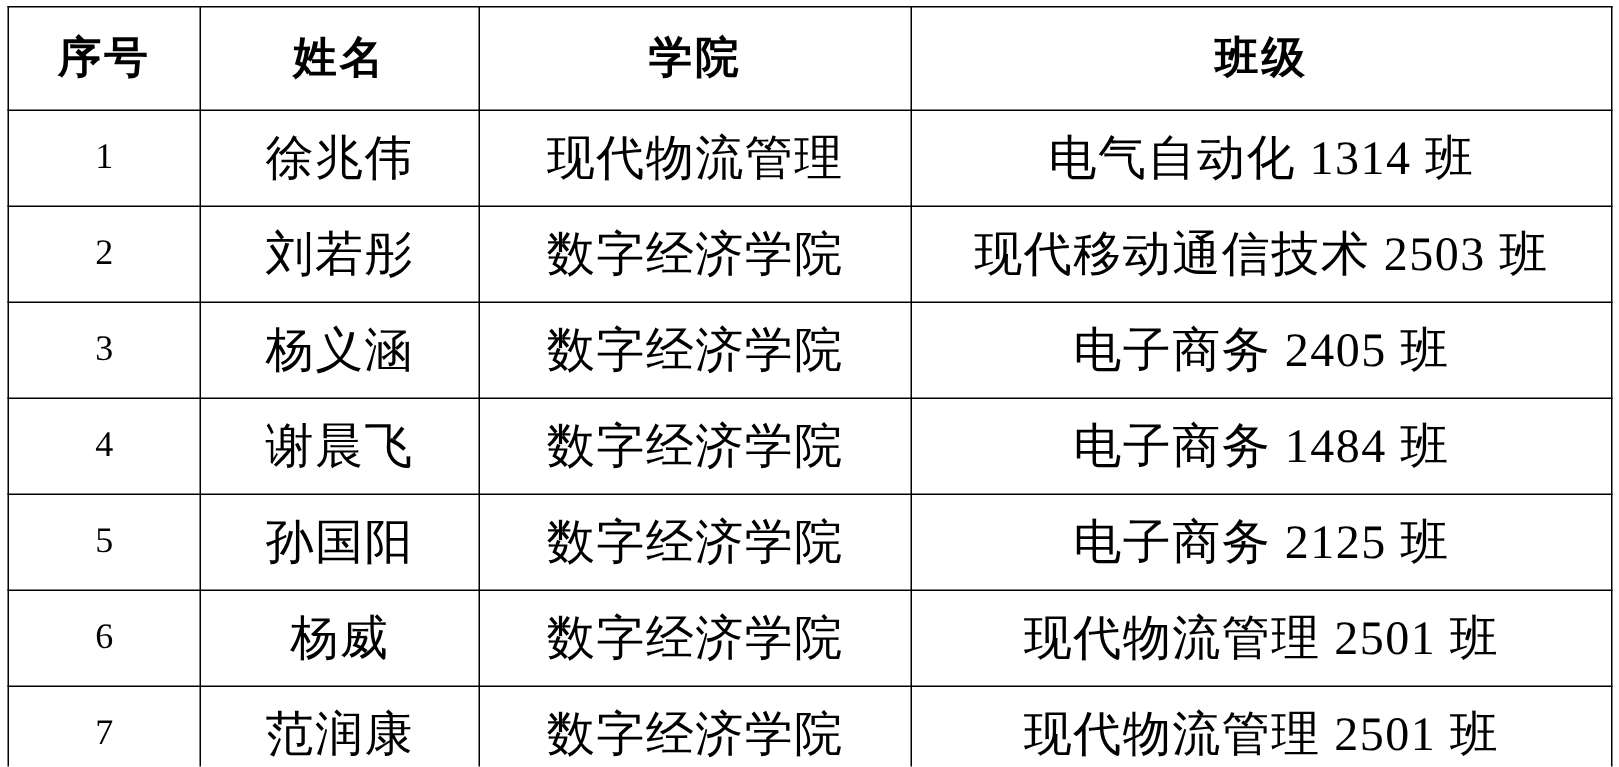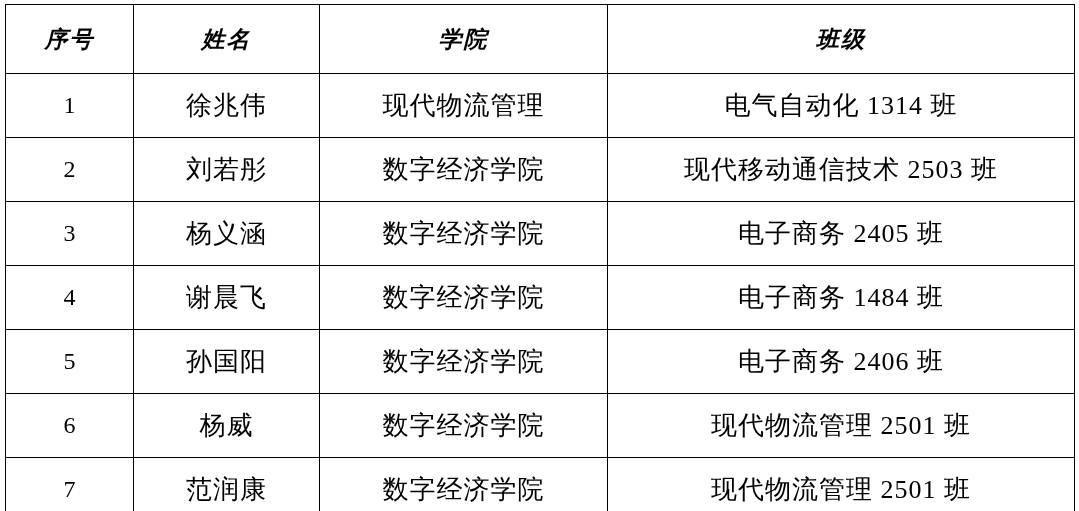--- a/index.html
+++ b/index.html
@@ -34,28 +34,27 @@
   table.roster th,
   table.roster td {
     border: 1px solid #000000;
     text-align: center;
     vertical-align: middle;
     padding: 0;
     font-weight: normal;
   }
   table.roster thead th {
     height: 68px;
-    font-size: 23px;
+    font-size: 29px;
     font-weight: bold;
     letter-spacing: 2px;
-    font-style: italic;
   }
   table.roster tbody td {
     height: 63px;
-    font-size: 26px;
+    font-size: 32px;
   }
   table.roster tbody td.cell-index {
     font-size: 24px;
   }
   table.roster tbody td.cell-name,
   table.roster tbody td.cell-college,
   table.roster tbody td.cell-class {
     letter-spacing: 1px;
   }
 </style>
@@ -100,21 +99,21 @@
       <tr>
         <td class="cell-index">4</td>
         <td class="cell-name">谢晨飞</td>
         <td class="cell-college">数字经济学院</td>
         <td class="cell-class">电子商务 1484 班</td>
       </tr>
       <tr>
         <td class="cell-index">5</td>
         <td class="cell-name">孙国阳</td>
         <td class="cell-college">数字经济学院</td>
-        <td class="cell-class">电子商务 2406 班</td>
+        <td class="cell-class">电子商务 2125 班</td>
       </tr>
       <tr>
         <td class="cell-index">6</td>
         <td class="cell-name">杨威</td>
         <td class="cell-college">数字经济学院</td>
         <td class="cell-class">现代物流管理 2501 班</td>
       </tr>
       <tr>
         <td class="cell-index">7</td>
         <td class="cell-name">范润康</td>

